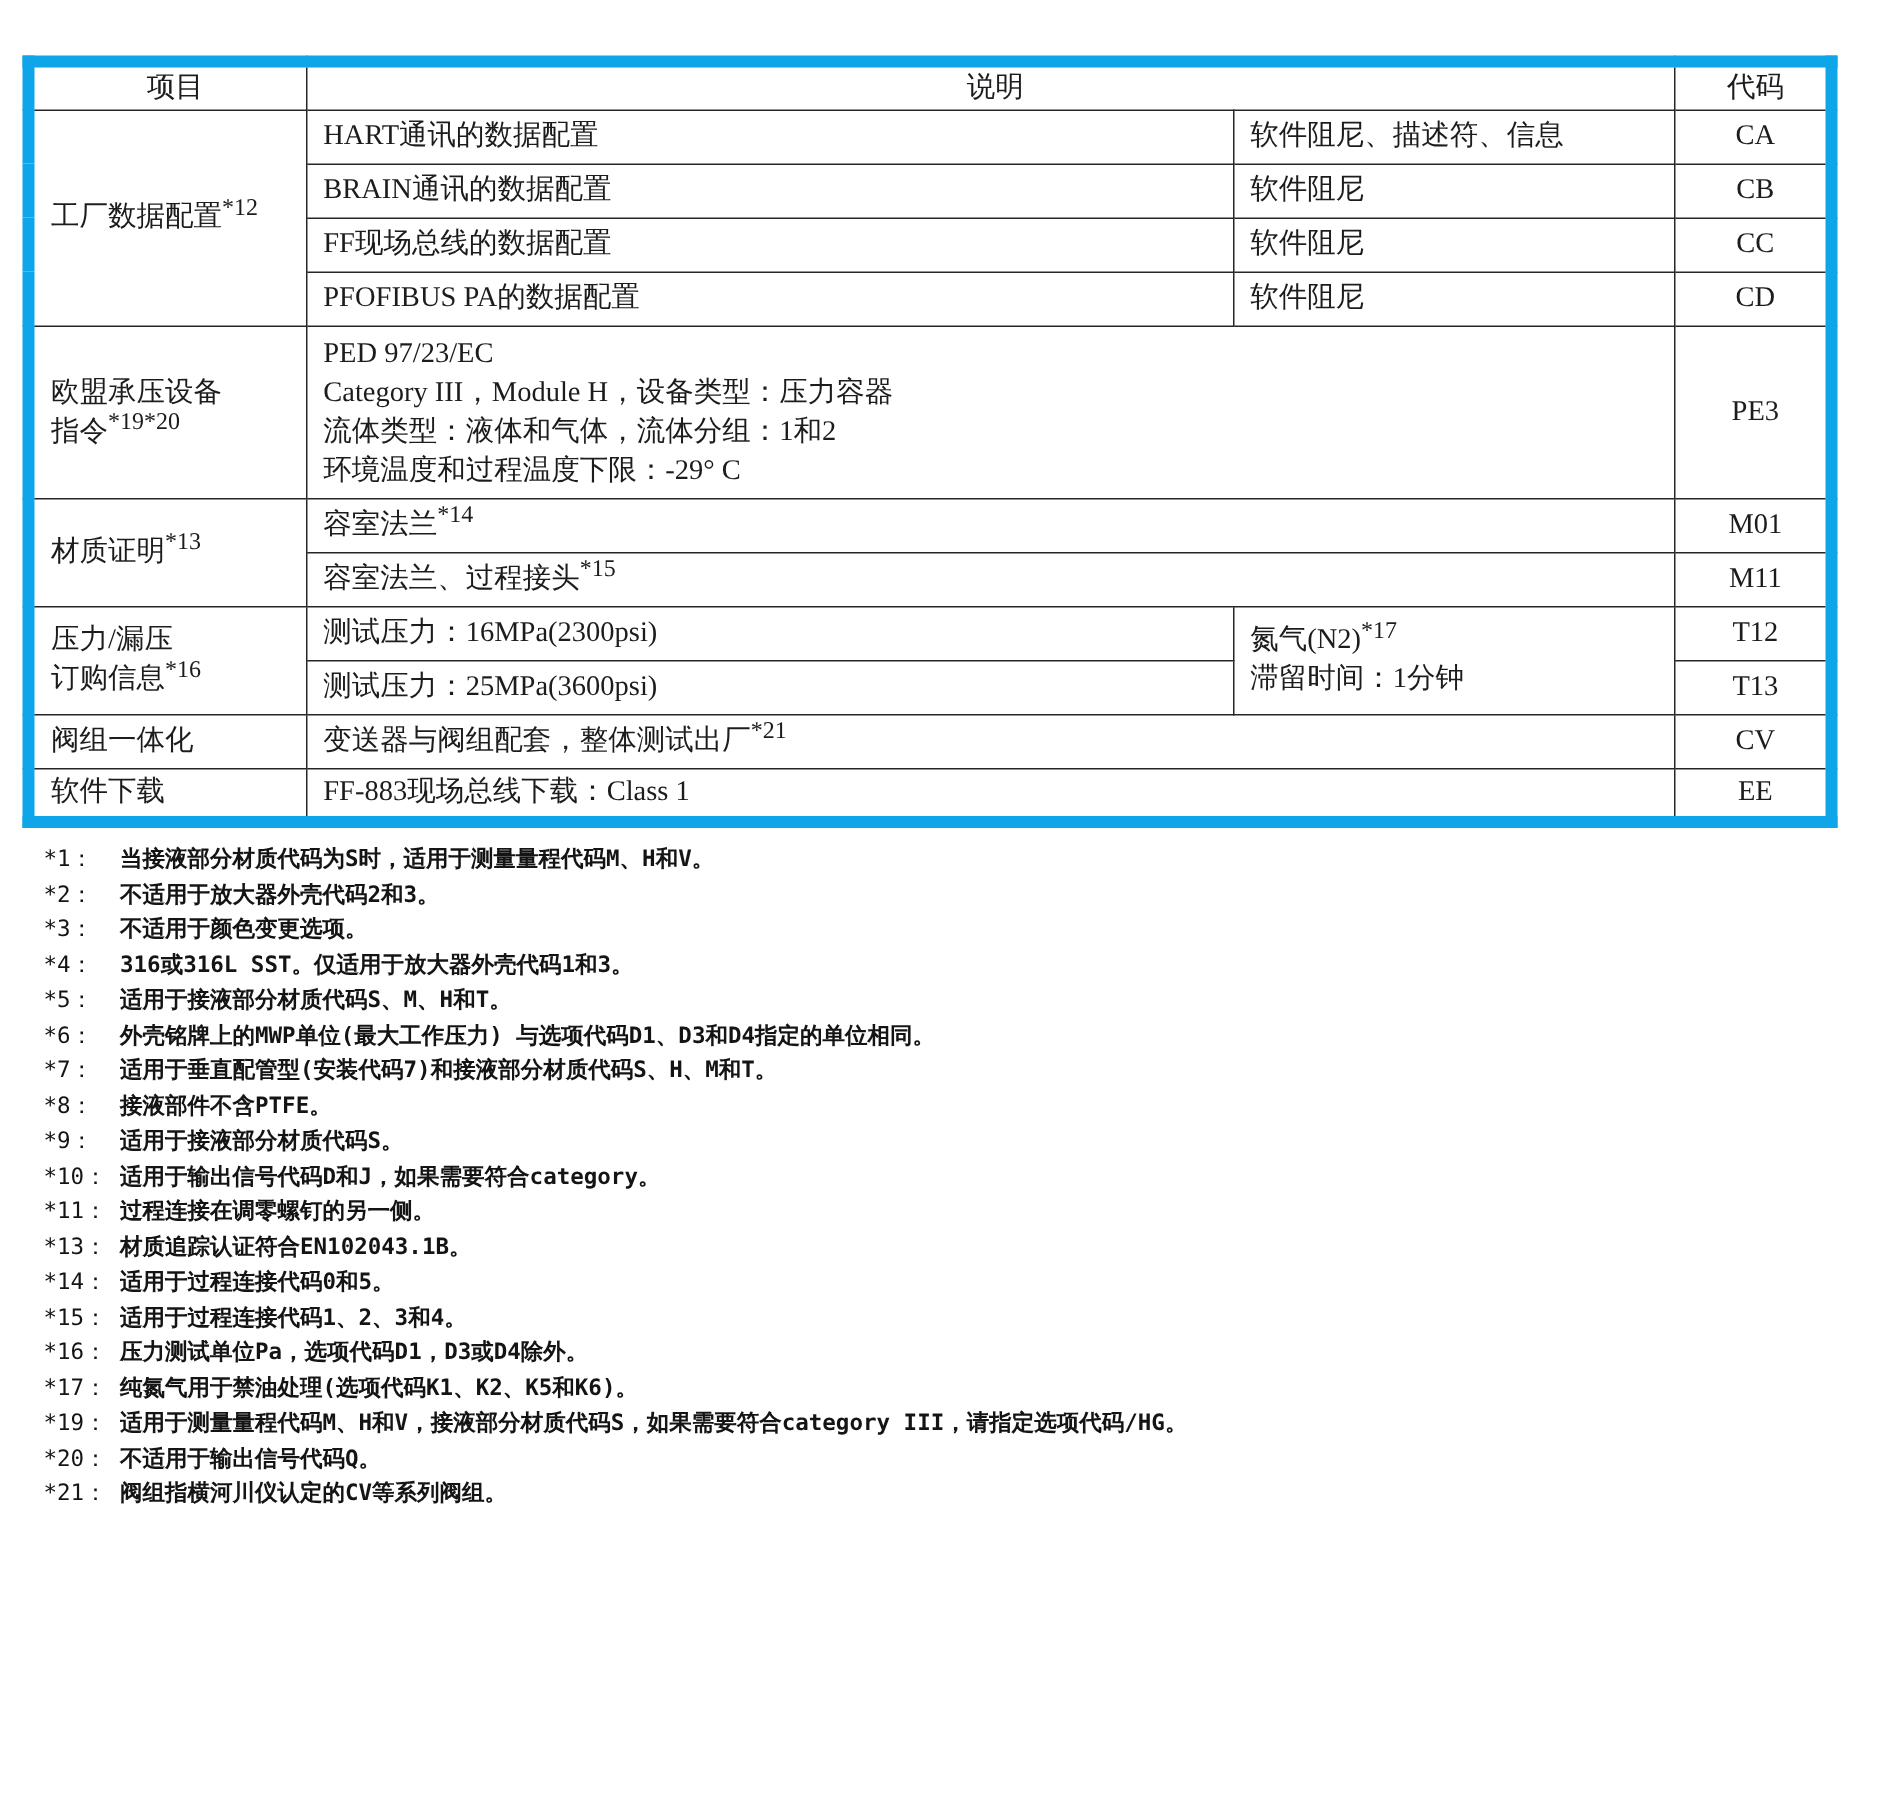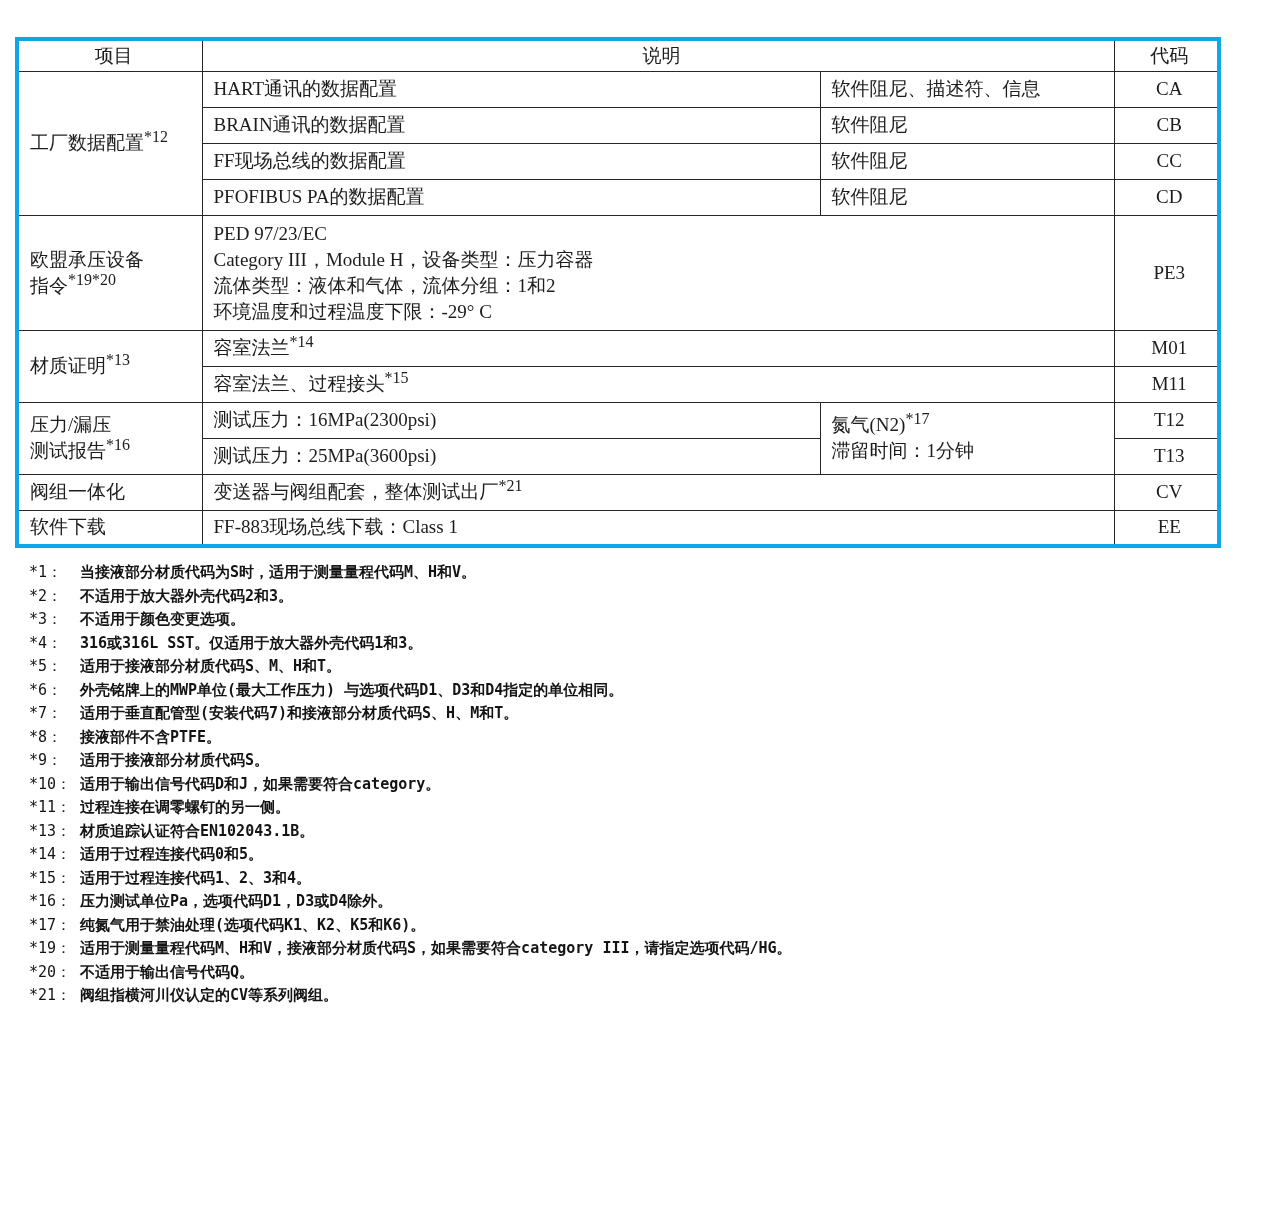--- a/index.html
+++ b/index.html
@@ -10,21 +10,21 @@
     color: #1c1c1c;
     font-family: "Liberation Serif", "DejaVu Serif", serif;
   }
   .page { position: relative; width: 1262px; height: 1209px; overflow: hidden; }
 
   
   table.spec {
     position: absolute; left: 15px; top: 37px;
     width: 1202px;
     border-collapse: collapse; table-layout: fixed;
-    border: 4px solid #0ea5e9;
+    border: 8px solid #0ea5e9;
   }
   table.spec td {
     border: 1px solid #262626;
     font-size: 19px;
     line-height: 26px;
     vertical-align: middle;
     padding: 0 4px 0 11px;
     overflow: hidden;
     white-space: nowrap;
   }
@@ -123,21 +123,21 @@
     <tr class="h-row">
       <td class="desc-cell" colspan="2">
         <span>容室法兰、过程接头</span><span class="sup">*15</span>
       </td>
       <td class="code-cell">M11</td>
     </tr>
 
     <tr class="h-row">
       <td class="item-cell multi" rowspan="2">
         <div>压力/漏压</div>
-        <div><span>测试报告</span><span class="sup">*16</span></div>
+        <div><span>订购信息</span><span class="sup">*16</span></div>
       </td>
       <td class="desc-cell">测试压力：16MPa(2300psi)</td>
       <td class="attr-cell multi" rowspan="2">
         <div><span>氮气(N2)</span><span class="sup">*17</span></div>
         <div>滞留时间：1分钟</div>
       </td>
       <td class="code-cell">T12</td>
     </tr>
     <tr class="h-row">
       <td class="desc-cell">测试压力：25MPa(3600psi)</td>

